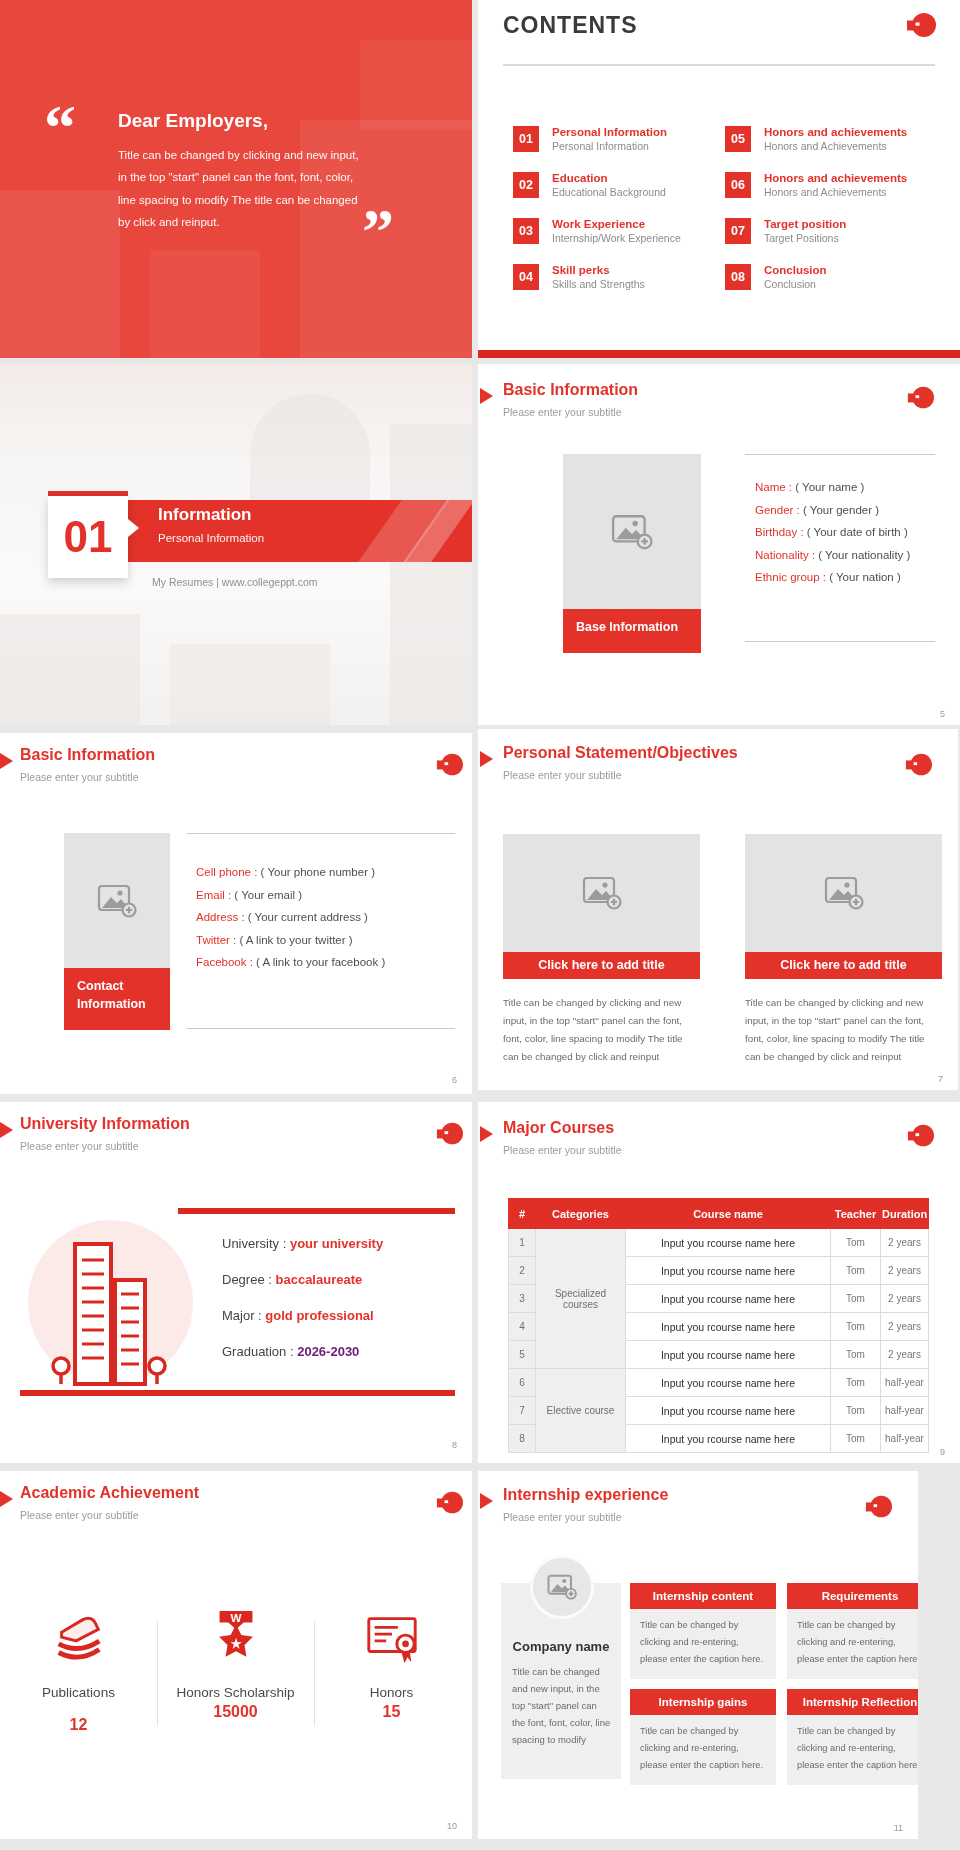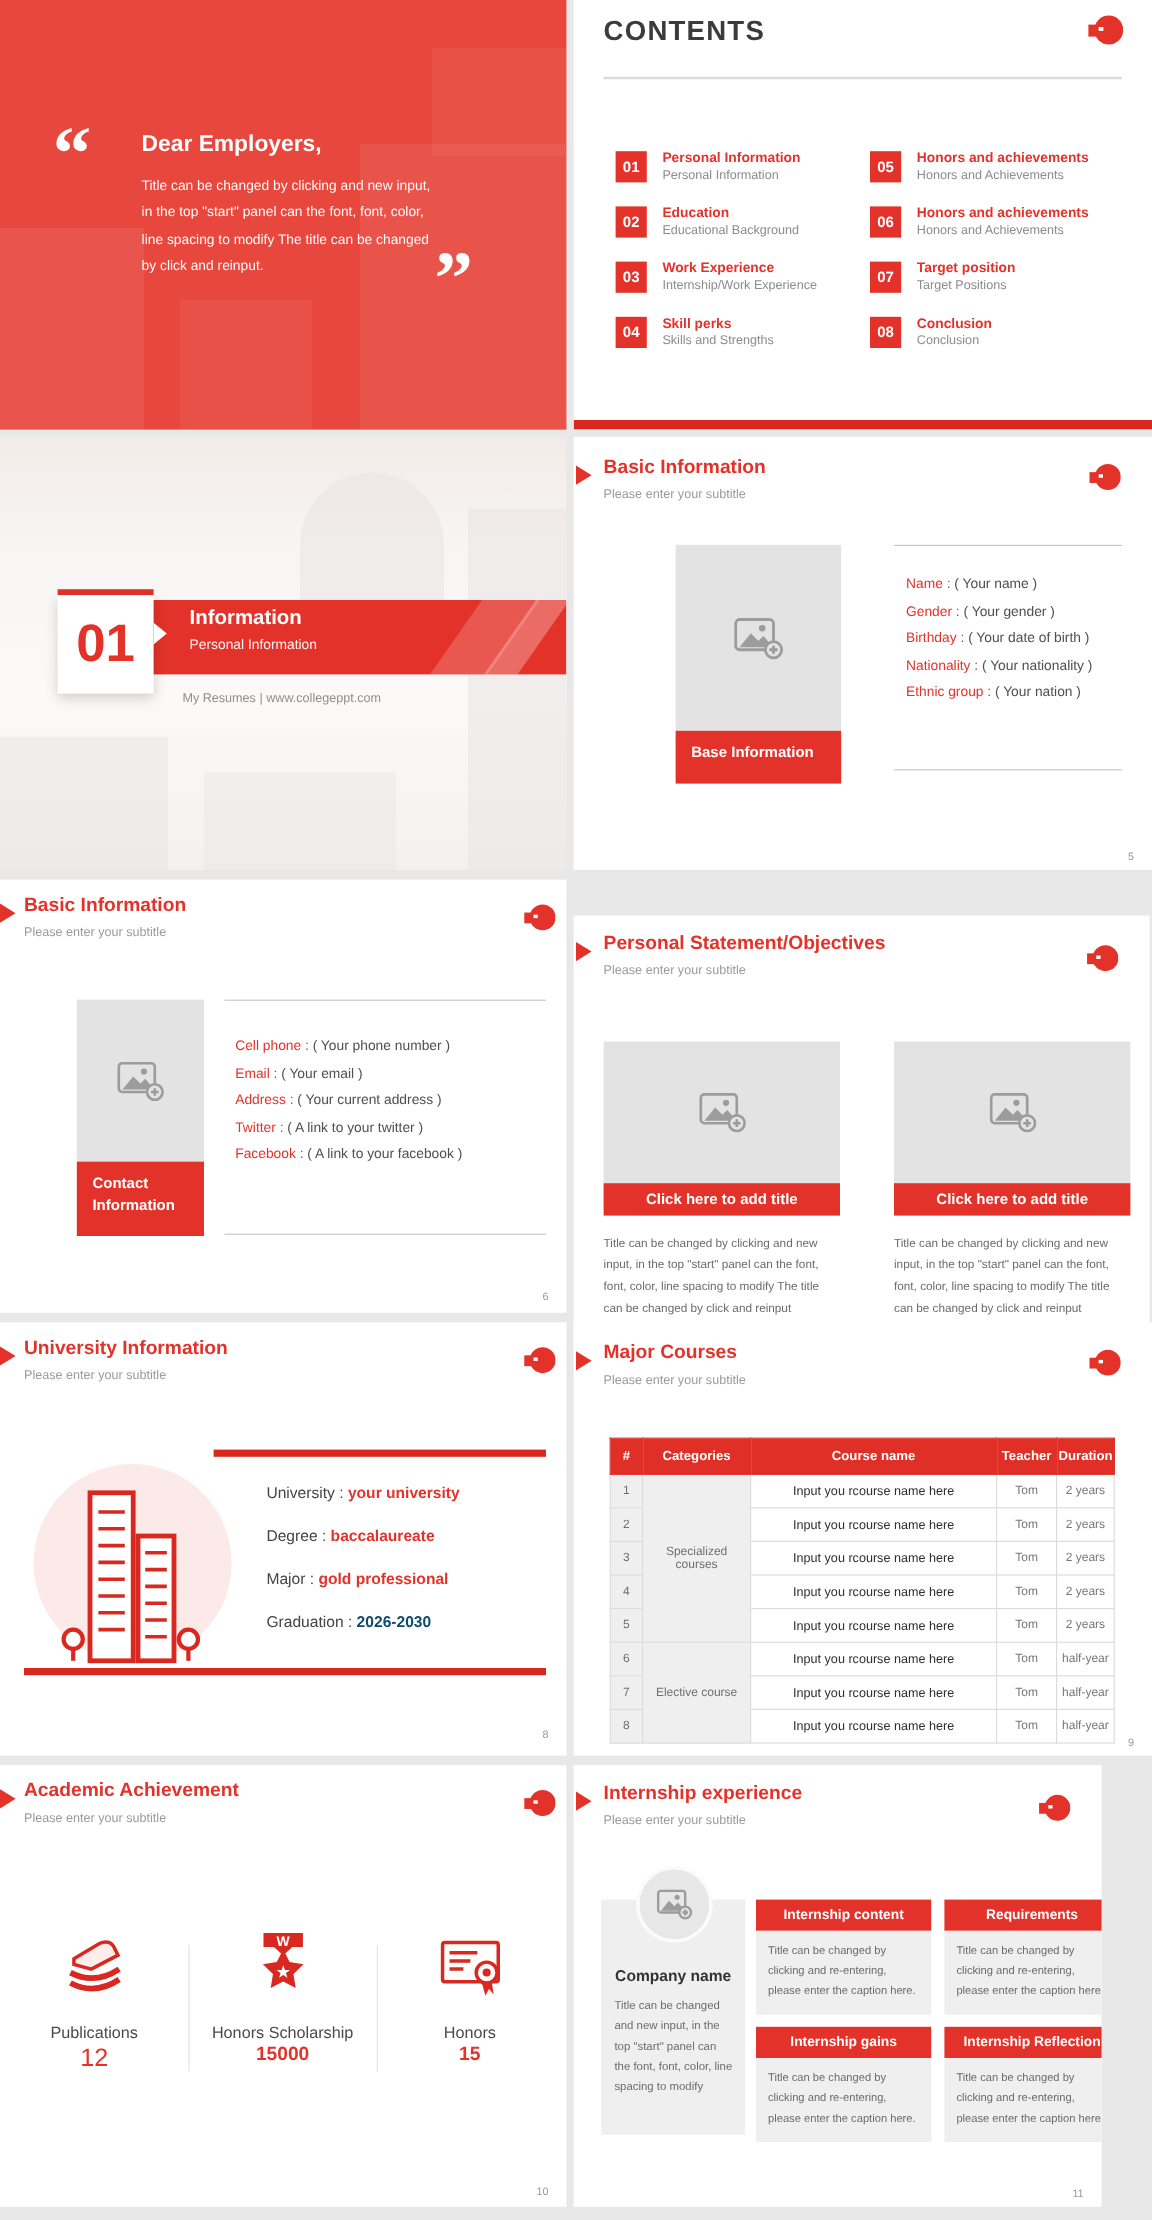--- a/index.html
+++ b/index.html
@@ -174,21 +174,21 @@
     <div class="fieldrow"><span class="fl">Cell phone :</span> <span class="fv">( Your phone number )</span></div>
     <div class="fieldrow"><span class="fl">Email :</span> <span class="fv">( Your email )</span></div>
     <div class="fieldrow"><span class="fl">Address :</span> <span class="fv">( Your current address )</span></div>
     <div class="fieldrow"><span class="fl">Twitter :</span> <span class="fv">( A link to your twitter )</span></div>
     <div class="fieldrow"><span class="fl">Facebook :</span> <span class="fv">( A link to your facebook )</span></div>
   </div>
   <div class="rule" style="left:187px;top:295px;width:268px"></div>
   <div class="page" style="right:15px;top:342px">6</div>
 </section>
 
-<section class="slide" style="left:478px;top:763px;width:480px;height:361px">
+<section class="slide" style="left:478px;top:729px;width:480px;height:361px">
   <div class="arrow" style="left:2px;top:22px"></div>
   <div class="stitle" style="left:25px;top:15px">Personal Statement/Objectives</div>
   <div class="ssub" style="left:25px;top:40px">Please enter your subtitle</div>
   <svg class="abs" style="right:26px;top:22px" width="27" height="27" viewBox="0 0 30 30">
       <circle cx="18" cy="15" r="12" fill="#e3322a"></circle>
       <rect x="1" y="10.5" width="9" height="10" fill="#e3322a"></rect>
       <rect x="9.5" y="12.5" width="4" height="3.2" fill="#fff"></rect>
     </svg>
 
   <div class="imgbox" style="left:25px;top:105px;width:197px;height:118px">
@@ -241,21 +241,21 @@
       <path d="M16 156 v10" stroke-width="3.5"></path>
       <circle cx="112" cy="148" r="8" fill="#fff" stroke-width="3.5"></circle>
       <path d="M112 156 v10" stroke-width="3.5"></path>
     </g>
   </svg>
   <div class="abs" style="left:20px;top:288px;width:435px;height:6px;background:#d8281f"></div>
   <div class="abs" style="left:222px;top:134px;font-size:13px">
     <div style="margin-bottom:21px;white-space:nowrap"><span style="color:#444">University :</span> <span style="color:#e3322a;font-weight:bold">your university</span></div>
     <div style="margin-bottom:21px;white-space:nowrap"><span style="color:#444">Degree :</span> <span style="color:#e3322a;font-weight:bold">baccalaureate</span></div>
     <div style="margin-bottom:21px;white-space:nowrap"><span style="color:#444">Major :</span> <span style="color:#e3322a;font-weight:bold">gold professional</span></div>
-    <div style="white-space:nowrap"><span style="color:#444">Graduation :</span> <span style="color:#0c4a6e;font-weight:bold">2026-2030</span></div>
+    <div style="white-space:nowrap"><span style="color:#444">Graduation :</span> <span style="color:#701a75;font-weight:bold">2026-2030</span></div>
   </div>
   <div class="page" style="right:15px;top:338px">8</div>
 </section>
 
 <section class="slide" style="left:478px;top:1102px;width:482px;height:361px">
   <div class="arrow" style="left:2px;top:24px"></div>
   <div class="stitle" style="left:25px;top:17px">Major Courses</div>
   <div class="ssub" style="left:25px;top:42px">Please enter your subtitle</div>
   <svg class="abs" style="right:26px;top:20px" width="27" height="27" viewBox="0 0 30 30">
       <circle cx="18" cy="15" r="12" fill="#e3322a"></circle>
@@ -346,21 +346,21 @@
   <div class="abs" style="left:157px;top:150px;width:1px;height:105px;background:#e3e3e3"></div>
   <div class="abs" style="left:314px;top:150px;width:1px;height:105px;background:#e3e3e3"></div>
 
   <div class="abs" style="left:0;top:138px;width:157px;text-align:center">
     <svg width="58" height="58" viewBox="0 0 60 60">
       <path d="M12 24 L34 11 C40 8 45 10 47 15 L50 21 L27 33 L12 29 Z" fill="#fdeeec" stroke="#d8281f" stroke-width="3"></path>
       <path d="M9 36 Q30 47 51 33" fill="none" stroke="#d8281f" stroke-width="5"></path>
       <path d="M9 45 Q30 56 51 42" fill="none" stroke="#d8281f" stroke-width="5"></path>
     </svg>
     <div style="font-size:13.5px;color:#4a4a4a;margin-top:14px">Publications</div>
-    <div style="font-size:21px;color:#e3322a;font-weight:normal;margin-top:3px">12</div>
+    <div style="font-size:16px;color:#e3322a;font-weight:bold;margin-top:16px">12</div>
   </div>
 
   <div class="abs" style="left:157px;top:138px;width:157px;text-align:center">
     <svg width="58" height="58" viewBox="0 0 60 60">
       <path d="M13 2 H47 V14 L38 14 L30 21 L22 14 H13 Z" fill="#d8281f"></path>
       <path d="M30 16 L35.5 27 L47.5 28.8 L38.8 37.3 L40.8 49.4 L30 43.6 L19.2 49.4 L21.2 37.3 L12.5 28.8 L24.5 27 Z" fill="#d8281f"></path>
       <text x="30" y="13" text-anchor="middle" font-size="12" font-weight="bold" fill="#fff" font-family="Liberation Sans, sans-serif">W</text>
       <text x="30" y="40" text-anchor="middle" font-size="13" font-weight="bold" fill="#fff" font-family="Liberation Sans, sans-serif">★</text>
     </svg>
     <div style="font-size:13.5px;color:#4a4a4a;margin-top:14px">Honors Scholarship</div>

